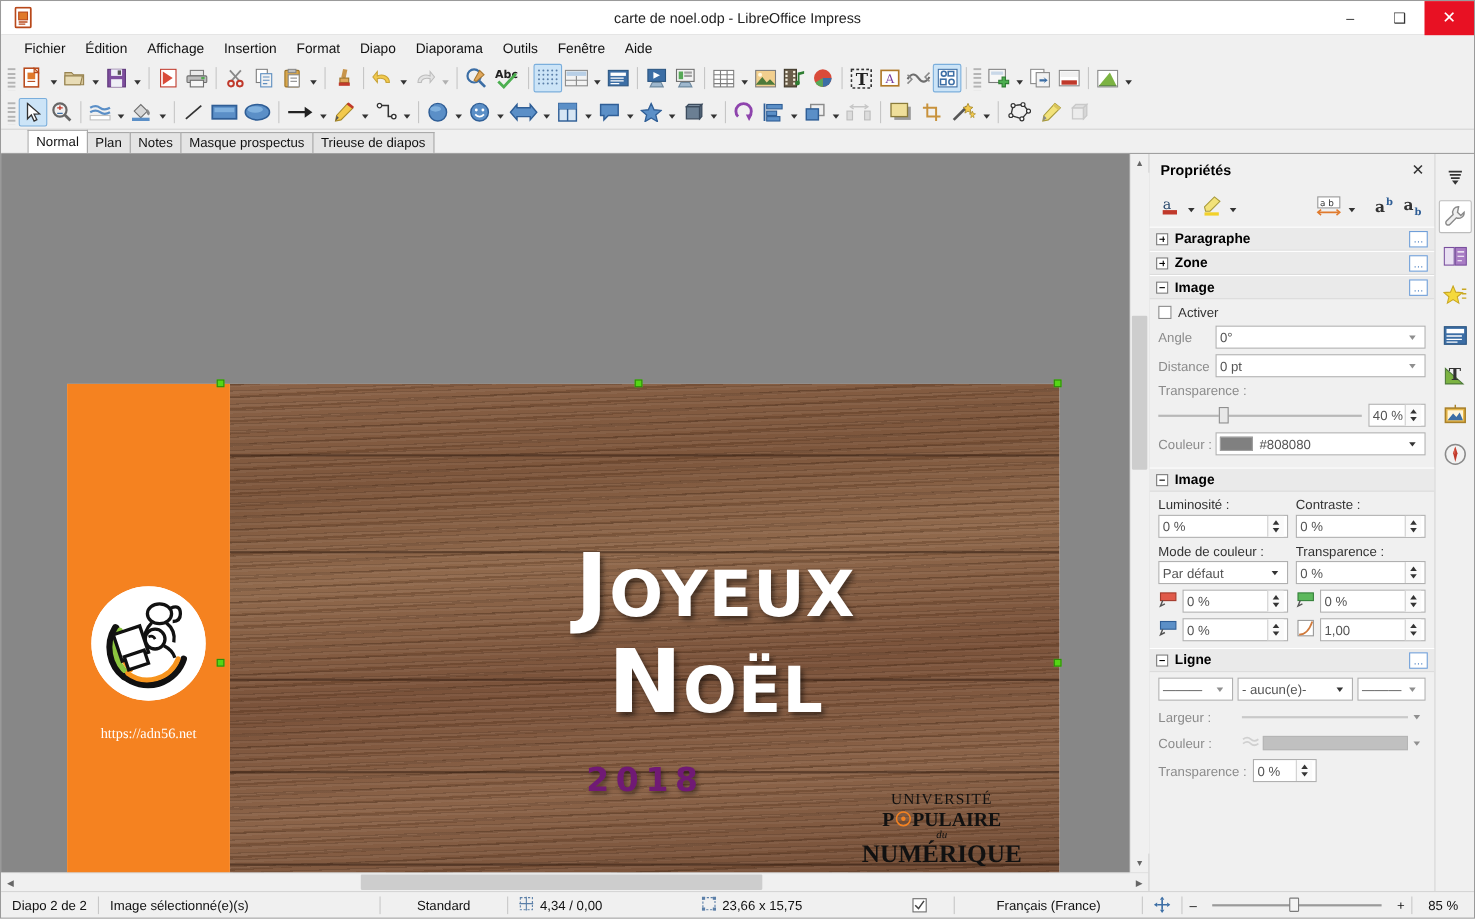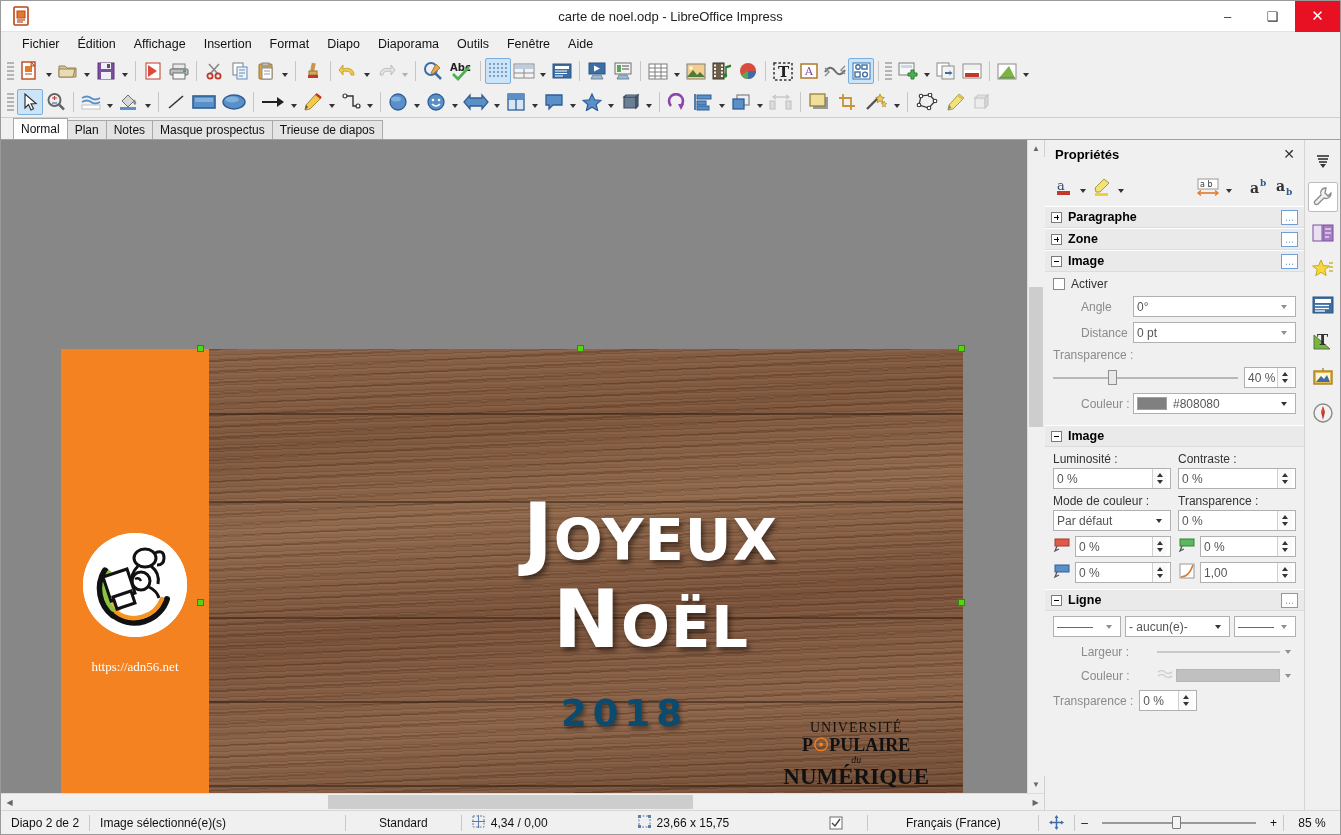--- a/index.html
+++ b/index.html
@@ -41,21 +41,21 @@
   .tbtn.active { background:#cce4f7; border-color:#7aaedc; }
   .tbtn.wide { width:30px; }
   .caret { width:12px; height:26px; display:flex; align-items:flex-end; justify-content:center;
            padding-bottom:7px; flex:none; }
   .caret::after { content:""; border-left:3.5px solid transparent; border-right:3.5px solid transparent;
                   border-top:4px solid #333; display:block; }
   .caret.dim::after { border-top-color:#b0b0b0; }
 
   
   .tabstrip { height:22px; background:#f0f0f0; display:flex; align-items:flex-end;
-              padding-left:12px; flex:none; border-bottom:1px solid #a0a0a0; }
+              padding-left:24px; flex:none; border-bottom:1px solid #a0a0a0; }
   .vtab { height:19px; padding:0 7px; display:flex; align-items:center; font-size:12px;
           background:#e4e4e4; border:1px solid #a9a9a9; border-bottom:none; margin-right:-1px;
           color:#111; }
   .vtab.sel { background:#ffffff; height:21px; font-weight:400; }
 
   
   .bodyrow { flex:1; display:flex; min-height:0; }
 
   
   .editwrap { flex:1; display:flex; flex-direction:column; min-width:0; background:#f0f0f0; }
@@ -89,22 +89,22 @@
                  border-radius:50%; background:#fff; z-index:4; }
   .logo-url { position:absolute; left:0; width:148px; top:310px; text-align:center;
               color:#fff; font-size:13px; z-index:4; font-family:"Liberation Serif", serif; }
 
   .joyeux, .noel { position:absolute; color:#fff; font-weight:bold; z-index:4;
                    font-family:"DejaVu Sans", sans-serif;
                    text-shadow:3px 4px 5px rgba(0,0,0,0.45); letter-spacing:1px; }
   .joyeux { left:462px; top:146px; font-size:80px; line-height:0.95; }
   .noel   { left:492px; top:233px; font-size:80px; line-height:0.95; }
   .small-caps { font-size:0.72em; }
-  .year { position:absolute; left:500px; top:343px; z-index:4; color:#0c4a6e;
-          font-size:37px; font-weight:bold; letter-spacing:6px;
+  .year { position:absolute; left:472px; top:343px; z-index:4; color:#701a75;
+          font-size:30px; font-weight:bold; letter-spacing:6px;
           font-family:"DejaVu Sans", sans-serif; text-shadow:2px 3px 4px rgba(0,0,0,0.40); }
 
   .upn { position:absolute; right:34px; top:372px; z-index:4; text-align:center; color:#111;
          font-family:"Liberation Serif", serif; }
   .upn-1 { font-size:14px; letter-spacing:1px; line-height:1.05; }
   .upn-2 { font-size:18px; font-weight:bold; letter-spacing:0px; line-height:1.0;text-align:center; }
   .upn-3 { font-size:10px; font-style:italic; line-height:1.1; }
   .upn-4 { font-size:23px; font-weight:bold; line-height:1.0; }
   .flame { color:#f58220; }
 
@@ -126,21 +126,21 @@
   .expander::before { content:""; position:absolute; left:2px; top:4.5px; width:5px; height:1px; background:#000; }
   .expander.plus::after { content:""; position:absolute; left:4.5px; top:2px; width:1px; height:5px; background:#000; }
   .panelname { font-weight:bold; font-size:12.5px; flex:1; }
   .more-btn { width:17px; height:15px; border:1px solid #6f9ed8; background:#fff;
               display:flex; align-items:flex-end; justify-content:center; font-size:9px;
               color:#4a7fc0; line-height:8px; }
   .panelbody { padding:5px 8px 6px 8px; }
   .frow { display:flex; align-items:center; margin-bottom:5px; }
   .lbl { font-size:12px; color:#333; }
   .lbl.dim { color:#8b8b8b; }
-  .lbl.w60 { width:52px; flex:none;margin-left:28px; }
+  .lbl.w60 { width:52px; flex:none; }
   .chk { width:12px; height:12px; border:1px solid #8a8a8a; background:#fff; margin-right:6px; flex:none; }
   .inp { height:21px; border:1px solid #b0b0b0; background:#fff; display:flex; align-items:center;
          padding:0 3px; font-size:12px; color:#555; }
   .inp .val { flex:1; overflow:hidden; white-space:nowrap; }
   .dd { width:16px; height:19px; display:flex; align-items:center; justify-content:center; flex:none; }
   .dd::after { content:""; border-left:3.5px solid transparent; border-right:3.5px solid transparent;
                border-top:4px solid #8f8f8f; }
   .dd.strong::after { border-top-color:#333; }
   .spin { width:15px; height:19px; border-left:1px solid #d0d0d0; display:flex; flex-direction:column;
           justify-content:center; align-items:center; flex:none; background:#fafafa; }

